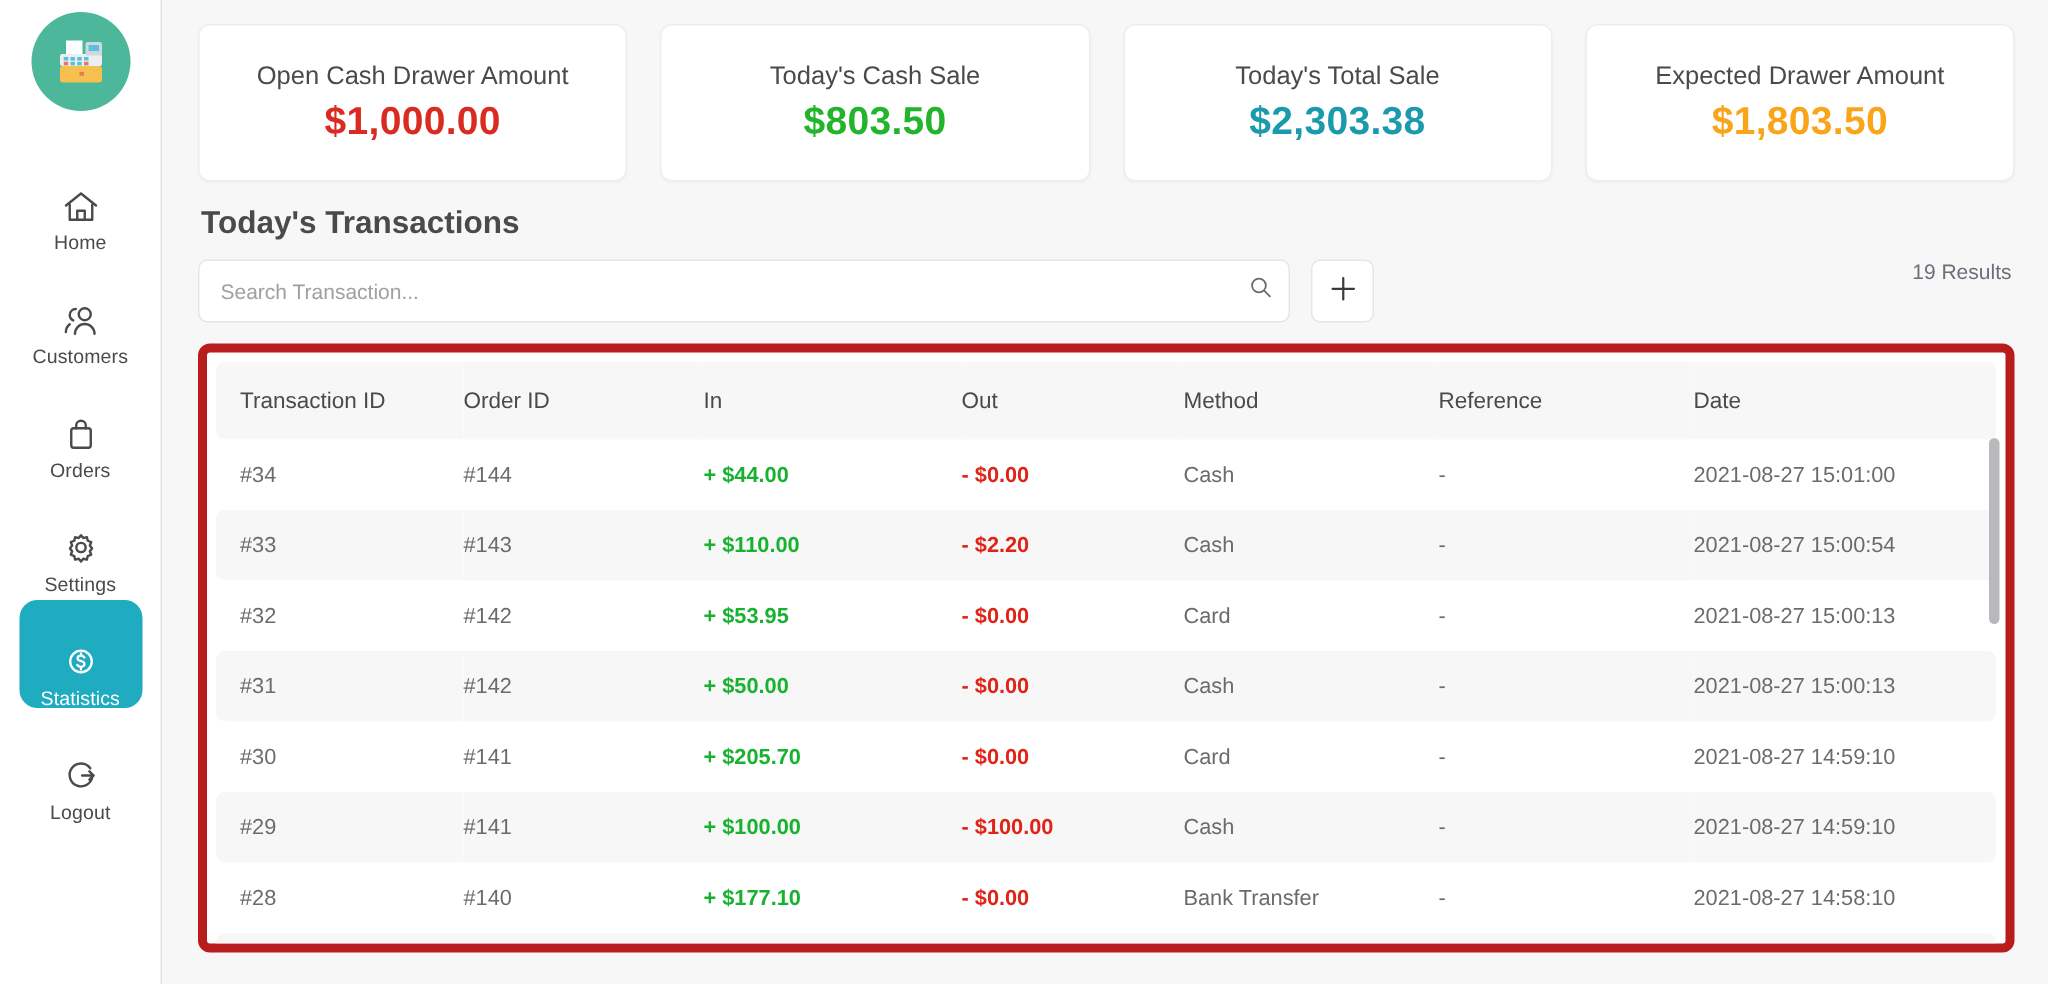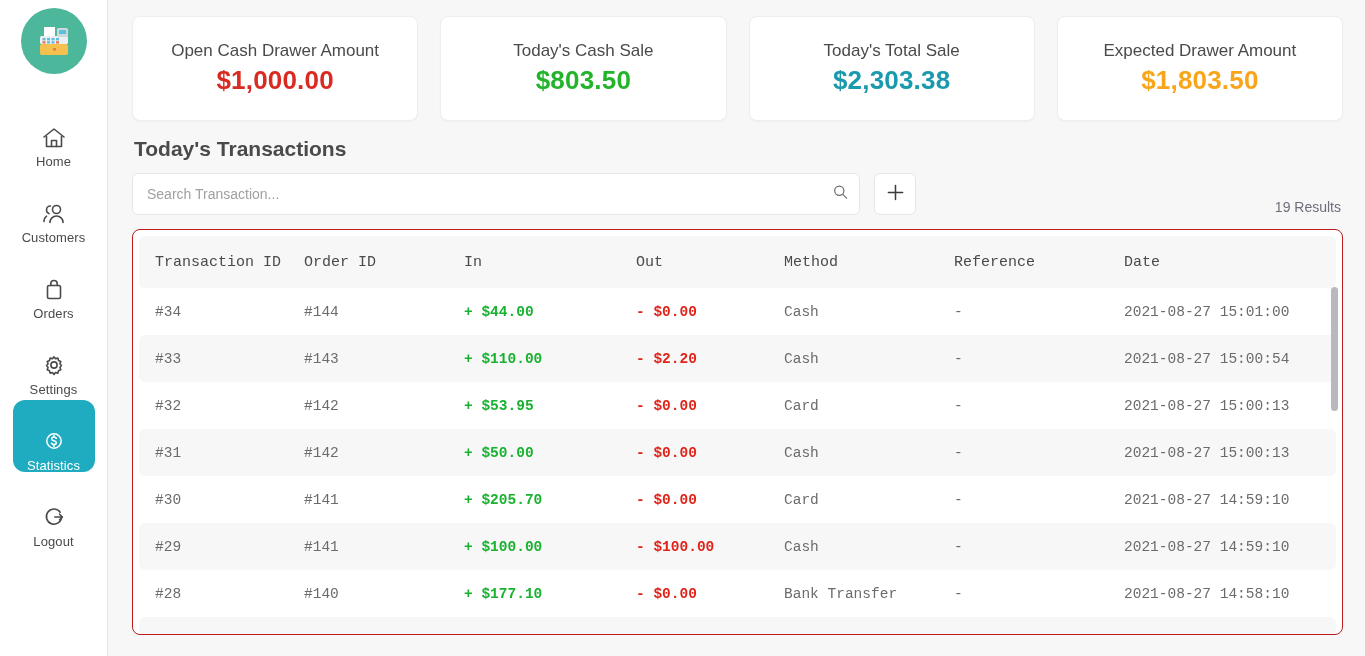--- a/index.html
+++ b/index.html
@@ -111,21 +111,21 @@
   .section-title {
     font-size: 21px;
     font-weight: 700;
     color: #4a4a4a;
     margin: 16px 0 12px 2px;
   }
 
   
   .toolbar {
     display: flex;
-    align-items: flex-end;
+    align-items: flex-start;
     gap: 14px;
     margin-bottom: 14px;
   }
   .search-wrap {
     position: relative;
     width: 728px;
     height: 42px;
   }
   .search-input {
     width: 100%;
@@ -161,27 +161,26 @@
   .results-count {
     margin-left: auto;
     font-size: 14px;
     color: #6e6e7a;
     padding-right: 2px;
   }
 
   
   .table-card {
     background: #ffffff;
-    border: 1px solid #b91c1c;
+    border: 6px solid #b91c1c;
     border-radius: 8px;
     height: 406px;
     padding: 6px 6px 0 6px;
     position: relative;
     overflow: hidden;
-    font-family: Liberation Mono, monospace;
   }
   .table-scroll {
     height: 100%;
     overflow: hidden;
     position: relative;
   }
   table {
     width: 100%;
     border-collapse: separate;
     border-spacing: 0;

